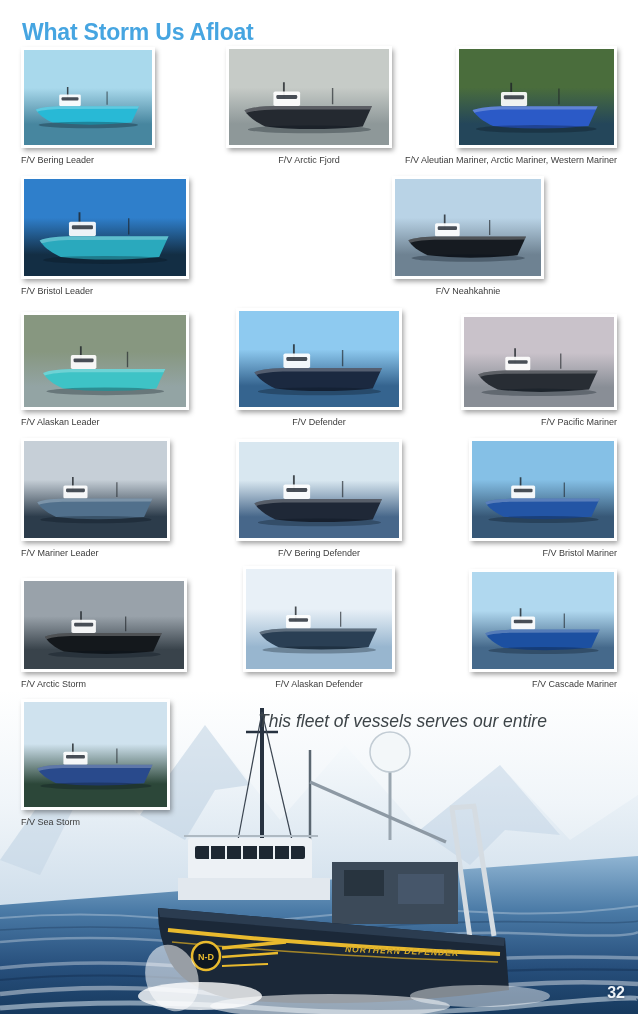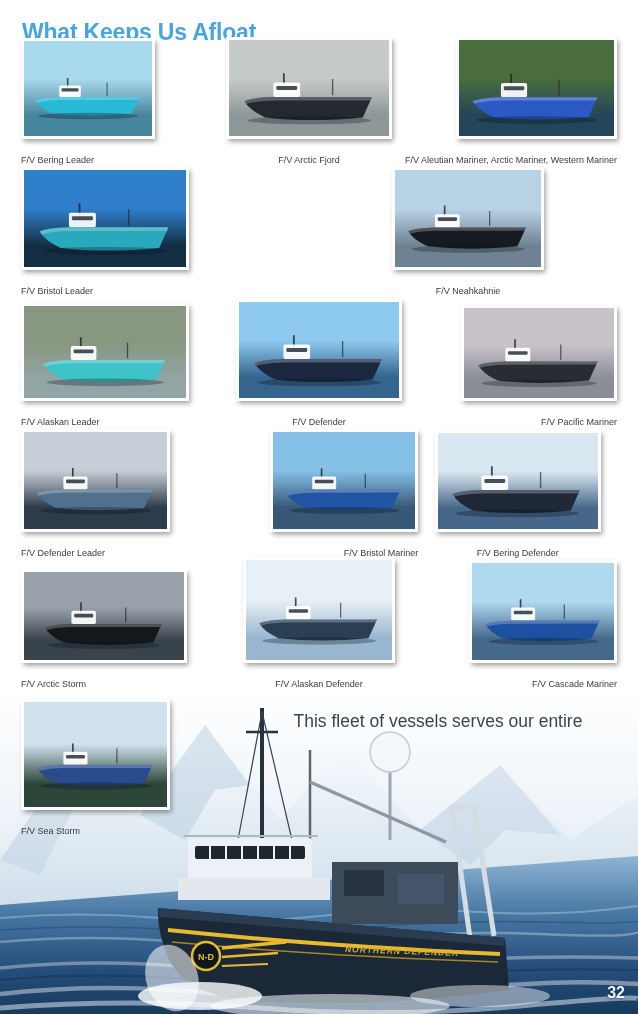--- a/index.html
+++ b/index.html
@@ -26,36 +26,36 @@
   .vessel-cell.c0{align-items:flex-start;text-align:left;}
   .vessel-cell.c1{align-items:center;text-align:center;}
   .vessel-cell.c2{align-items:flex-end;text-align:center;}
   .photo-frame{
     background:#fff;padding:3px;
     box-shadow:1.5px 2.5px 5px rgba(0,0,0,0.38);
   }
   .photo{position:relative;overflow:hidden;}
   .mini-boat{position:absolute;left:6%;bottom:10%;width:88%;height:58%;}
   .caption{
-    margin-top:16px;font-size:9px;color:#3b3b3b;white-space:nowrap;
+    margin-top:7px;font-size:9px;color:#3b3b3b;white-space:nowrap;
   }
   
   .sea-storm-wrap{position:absolute;left:21px;top:699px;z-index:3;}
   
   .hero{position:absolute;left:0;top:690px;width:638px;height:324px;z-index:0;}
   .hero svg{display:block;}
   .page-number{
     position:absolute;right:13px;top:984px;z-index:4;
     font-size:16px;font-weight:bold;color:#eef3f7;
     text-shadow:0 1px 3px rgba(10,30,60,.55);
   }
   
   .quote{
     position:absolute;right:20px;top:710px;width:360px;z-index:3;
-    text-align:center;font-size:17.5px;line-height:1.3;
+    text-align:left;font-style:italic;font-size:17.5px;line-height:1.3;
     color:#3d4448;
   }
 </style>
 </head>
 <body>
 
 <svg width="0" height="0" style="position:absolute" aria-hidden="true">
   <symbol id="sym-boat" viewBox="0 0 120 48">
     <line x1="38" y1="2" x2="38" y2="16" stroke="rgba(30,35,40,.8)" stroke-width="1.6"></line>
     <line x1="80" y1="7" x2="80" y2="21" stroke="rgba(30,35,40,.65)" stroke-width="1.2"></line>
@@ -161,21 +161,21 @@
         <text x="402" y="264" text-anchor="middle" font-size="8.5" font-weight="bold" font-style="italic" letter-spacing="1" fill="#d9ad2a" font-family="Liberation Sans, sans-serif" transform="rotate(2 402 264)">NORTHERN DEFENDER</text>
 
         <ellipse cx="172" cy="288" rx="26" ry="34" fill="rgba(255,255,255,.55)" transform="rotate(-18 172 288)"></ellipse>
         <ellipse cx="200" cy="306" rx="62" ry="14" fill="rgba(255,255,255,.8)"></ellipse>
         <ellipse cx="330" cy="316" rx="120" ry="12" fill="rgba(255,255,255,.55)"></ellipse>
         <ellipse cx="480" cy="306" rx="70" ry="11" fill="rgba(255,255,255,.45)"></ellipse>
       </g>
     </svg>
   </div>
 
-  <h1 class="page-title">What Keeps Us Afloat</h1>
+  <h1 class="page-title">What Storm Us Afloat</h1>
 
   <div class="fleet-grid" id="fleet-grid">
       <div class="fleet-row">
         <figure class="vessel-cell c0">
     <div class="photo-frame">
       <div class="photo" style="width: 128px; height: 95px; color: rgb(40, 185, 214); background: linear-gradient(rgb(169, 217, 236) 0%, rgb(169, 217, 236) 40%, rgb(71, 134, 159) 78%, rgb(71, 134, 159) 100%);">
         <svg class="mini-boat" aria-hidden="true">
                 <use href="#sym-boat"></use>
               </svg>
       </div>
@@ -259,41 +259,41 @@
       </div>
       <div class="fleet-row">
         <figure class="vessel-cell c0">
     <div class="photo-frame">
       <div class="photo" style="width: 143px; height: 97px; color: rgb(81, 112, 140); background: linear-gradient(rgb(198, 207, 215) 0%, rgb(198, 207, 215) 40%, rgb(44, 60, 75) 78%, rgb(44, 60, 75) 100%);">
         <svg class="mini-boat" aria-hidden="true">
                 <use href="#sym-boat"></use>
               </svg>
       </div>
     </div>
-    <figcaption class="caption">F/V Defender Leader</figcaption>
+    <figcaption class="caption">F/V Mariner Leader</figcaption>
+  </figure>
+        <figure class="vessel-cell c1">
+    <div class="photo-frame">
+      <div class="photo" style="width: 160px; height: 96px; color: rgb(31, 40, 55); background: linear-gradient(rgb(216, 231, 240) 0%, rgb(216, 231, 240) 40%, rgb(71, 103, 138) 78%, rgb(71, 103, 138) 100%);">
+        <svg class="mini-boat" aria-hidden="true">
+                <use href="#sym-boat"></use>
+              </svg>
+      </div>
+    </div>
+    <figcaption class="caption">F/V Bering Defender</figcaption>
   </figure>
         <figure class="vessel-cell c2">
     <div class="photo-frame">
       <div class="photo" style="width: 142px; height: 97px; color: rgb(35, 85, 165); background: linear-gradient(rgb(133, 192, 230) 0%, rgb(133, 192, 230) 40%, rgb(55, 88, 119) 78%, rgb(55, 88, 119) 100%);">
         <svg class="mini-boat" aria-hidden="true">
                 <use href="#sym-boat"></use>
               </svg>
       </div>
     </div>
     <figcaption class="caption">F/V Bristol Mariner</figcaption>
-  </figure>
-        <figure class="vessel-cell c1">
-    <div class="photo-frame">
-      <div class="photo" style="width: 160px; height: 96px; color: rgb(31, 40, 55); background: linear-gradient(rgb(216, 231, 240) 0%, rgb(216, 231, 240) 40%, rgb(71, 103, 138) 78%, rgb(71, 103, 138) 100%);">
-        <svg class="mini-boat" aria-hidden="true">
-                <use href="#sym-boat"></use>
-              </svg>
-      </div>
-    </div>
-    <figcaption class="caption">F/V Bering Defender</figcaption>
   </figure>
       </div>
       <div class="fleet-row">
         <figure class="vessel-cell c0">
     <div class="photo-frame">
       <div class="photo" style="width: 160px; height: 88px; color: rgb(20, 24, 28); background: linear-gradient(rgb(153, 162, 170) 0%, rgb(153, 162, 170) 40%, rgb(57, 67, 75) 78%, rgb(57, 67, 75) 100%);">
         <svg class="mini-boat" aria-hidden="true">
                 <use href="#sym-boat"></use>
               </svg>
       </div>

